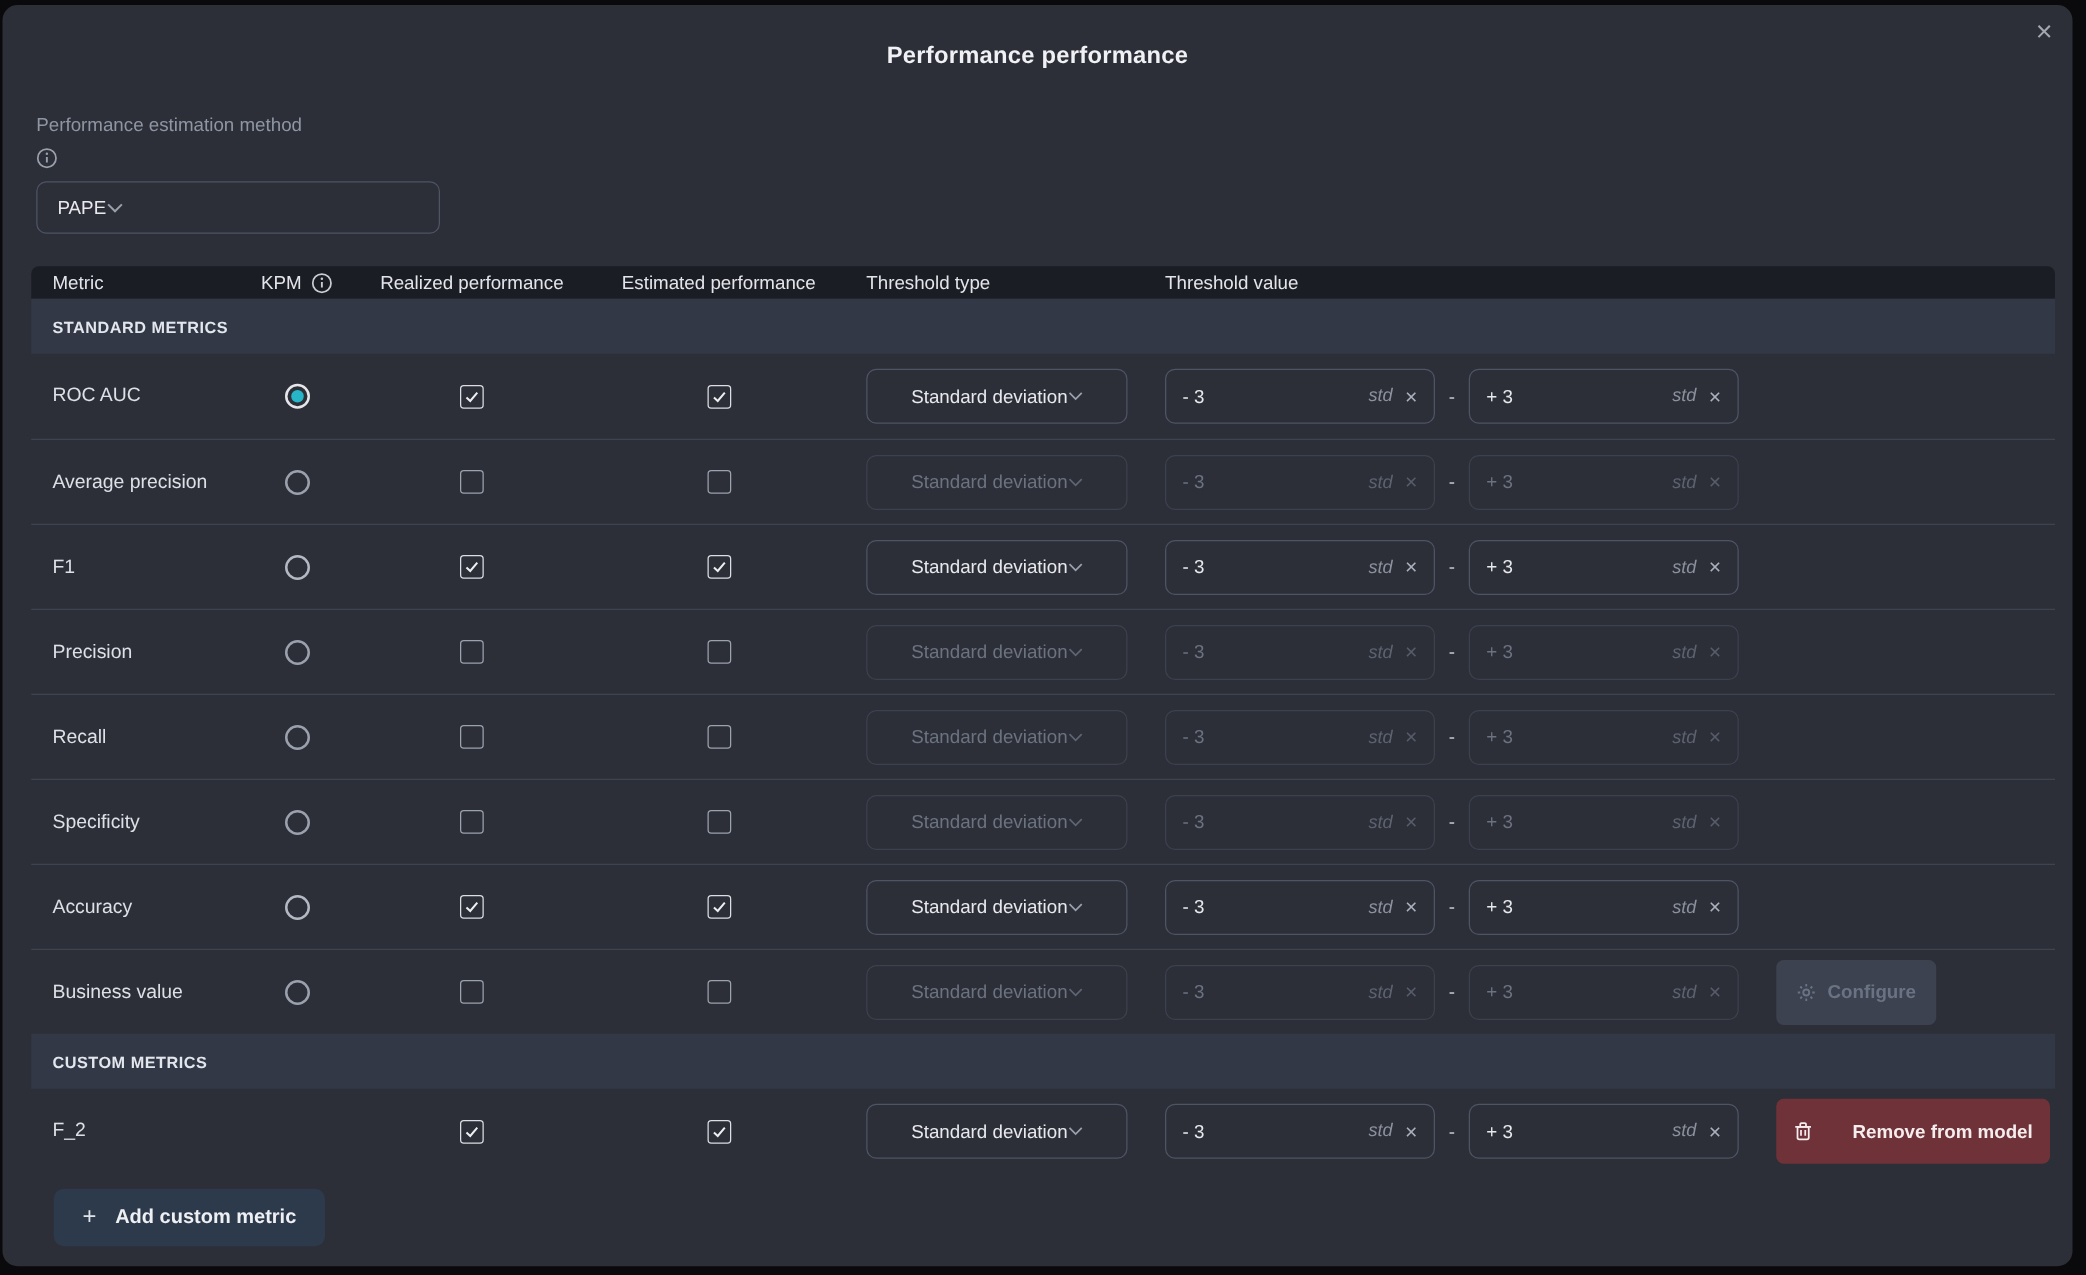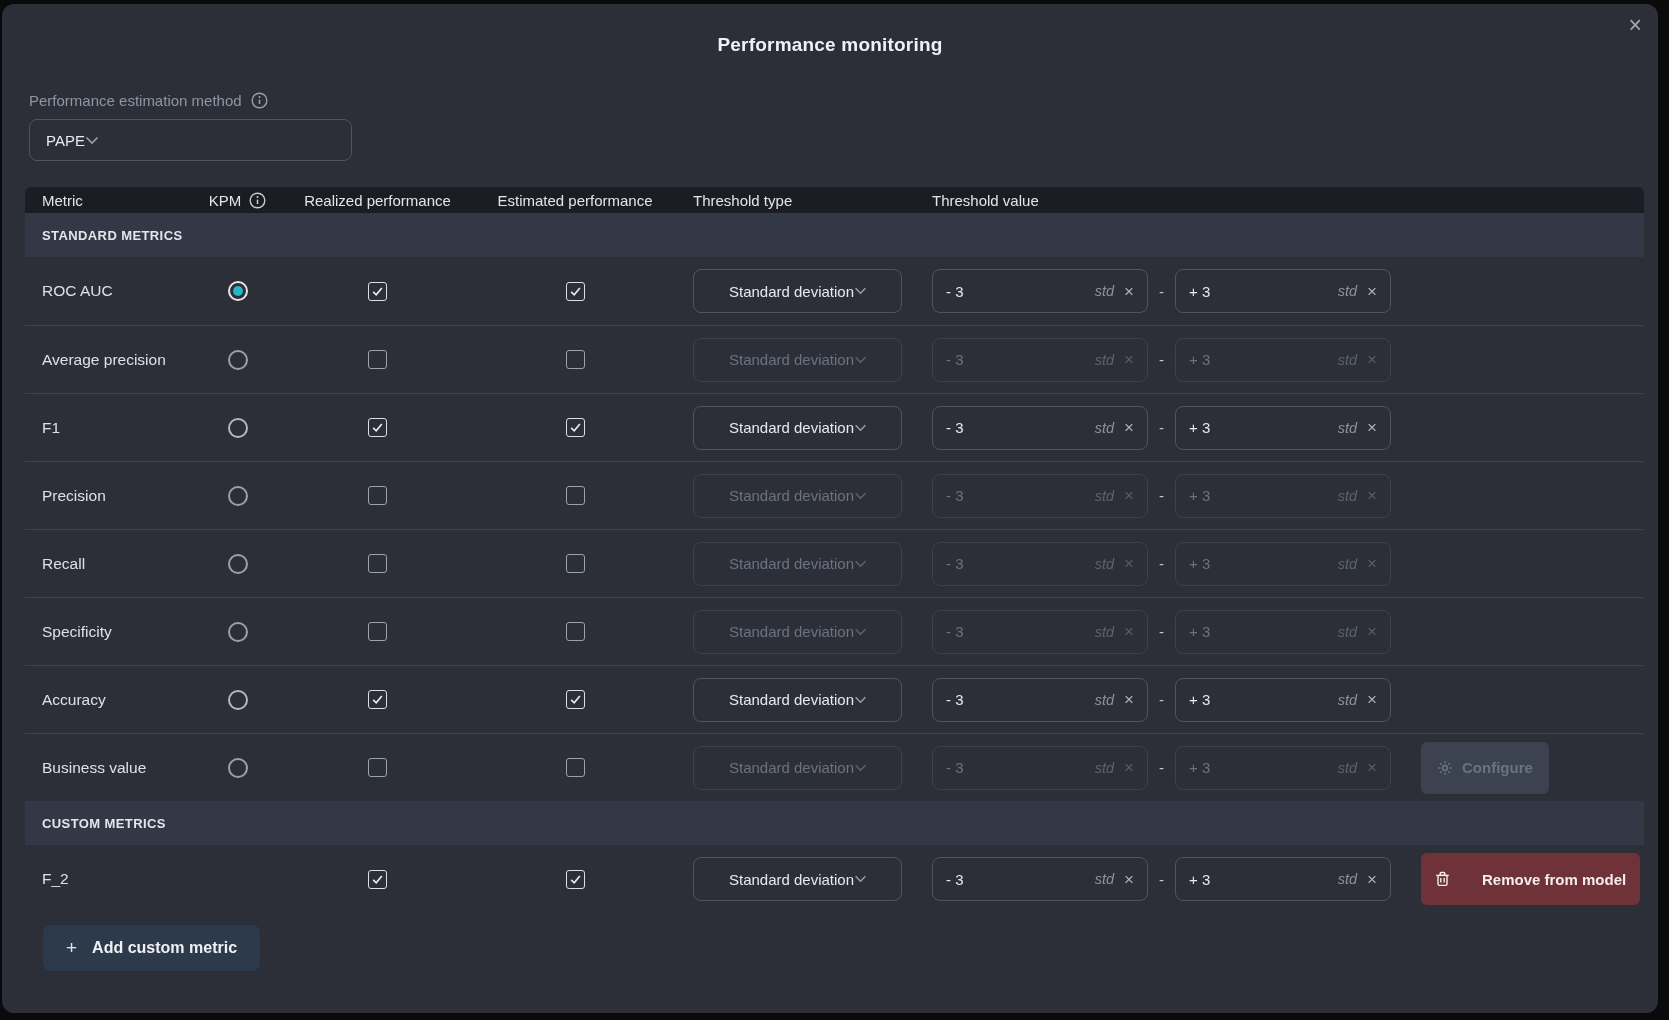--- a/index.html
+++ b/index.html
@@ -10,21 +10,21 @@
            background:#2d2f38; border-radius:12px; color:#e6e8ec; }
 
   .modal-close { position:absolute; top:10px; right:16px; font-size:23px; line-height:1;
                  color:#a2a7b1; cursor:pointer; font-weight:400; }
 
   .modal-title { padding-top:30px; text-align:center; font-size:19px; font-weight:700;
                  color:#f0f1f4; letter-spacing:.2px; }
 
   
   .est-block { margin:36px 0 0 27px; }
-  .est-label-row { display:flex; align-items:flex-end; gap:9px; color:#8e95a3; font-size:15px; }
+  .est-label-row { display:flex; align-items:flex-start; gap:9px; color:#8e95a3; font-size:15px;flex-direction:column; }
   .info-icon { display:inline-flex; color:#9aa0ab; }
   .est-select { margin-top:10px; width:323px; height:42px; border:1px solid #4d5464;
                 border-radius:8px; display:flex; align-items:center; justify-content:flex-start;
                 padding:0 14px 0 16px; font-size:15px; color:#e9eaee; cursor:pointer; }
 
   
   .table { margin:26px 14px 0 23px; }
   .grid { display:grid; grid-template-columns:165px 95px 185px 210px 225px 495px 1fr;
           align-items:center; }
   .thead { height:26px; background:#1b1d24; border-radius:6px 6px 0 0;
@@ -94,21 +94,21 @@
 
   svg { display:block; }
 </style>
 </head>
 <body>
 
 <div class="modal">
 
   <span class="modal-close">×</span>
 
-  <div class="modal-title">Performance monitoring</div>
+  <div class="modal-title">Performance performance</div>
 
   <div class="est-block">
     <div class="est-label-row">
       <span>Performance estimation method</span>
       <span class="info-icon">
         <svg width="17" height="17" viewBox="0 0 17 17">
           <circle cx="8.5" cy="8.5" r="7.3" fill="none" stroke="currentColor" stroke-width="1.4"></circle>
           <line x1="8.5" y1="7.6" x2="8.5" y2="12" stroke="currentColor" stroke-width="1.5"></line>
           <circle cx="8.5" cy="4.9" r="1" fill="currentColor"></circle>
         </svg>

